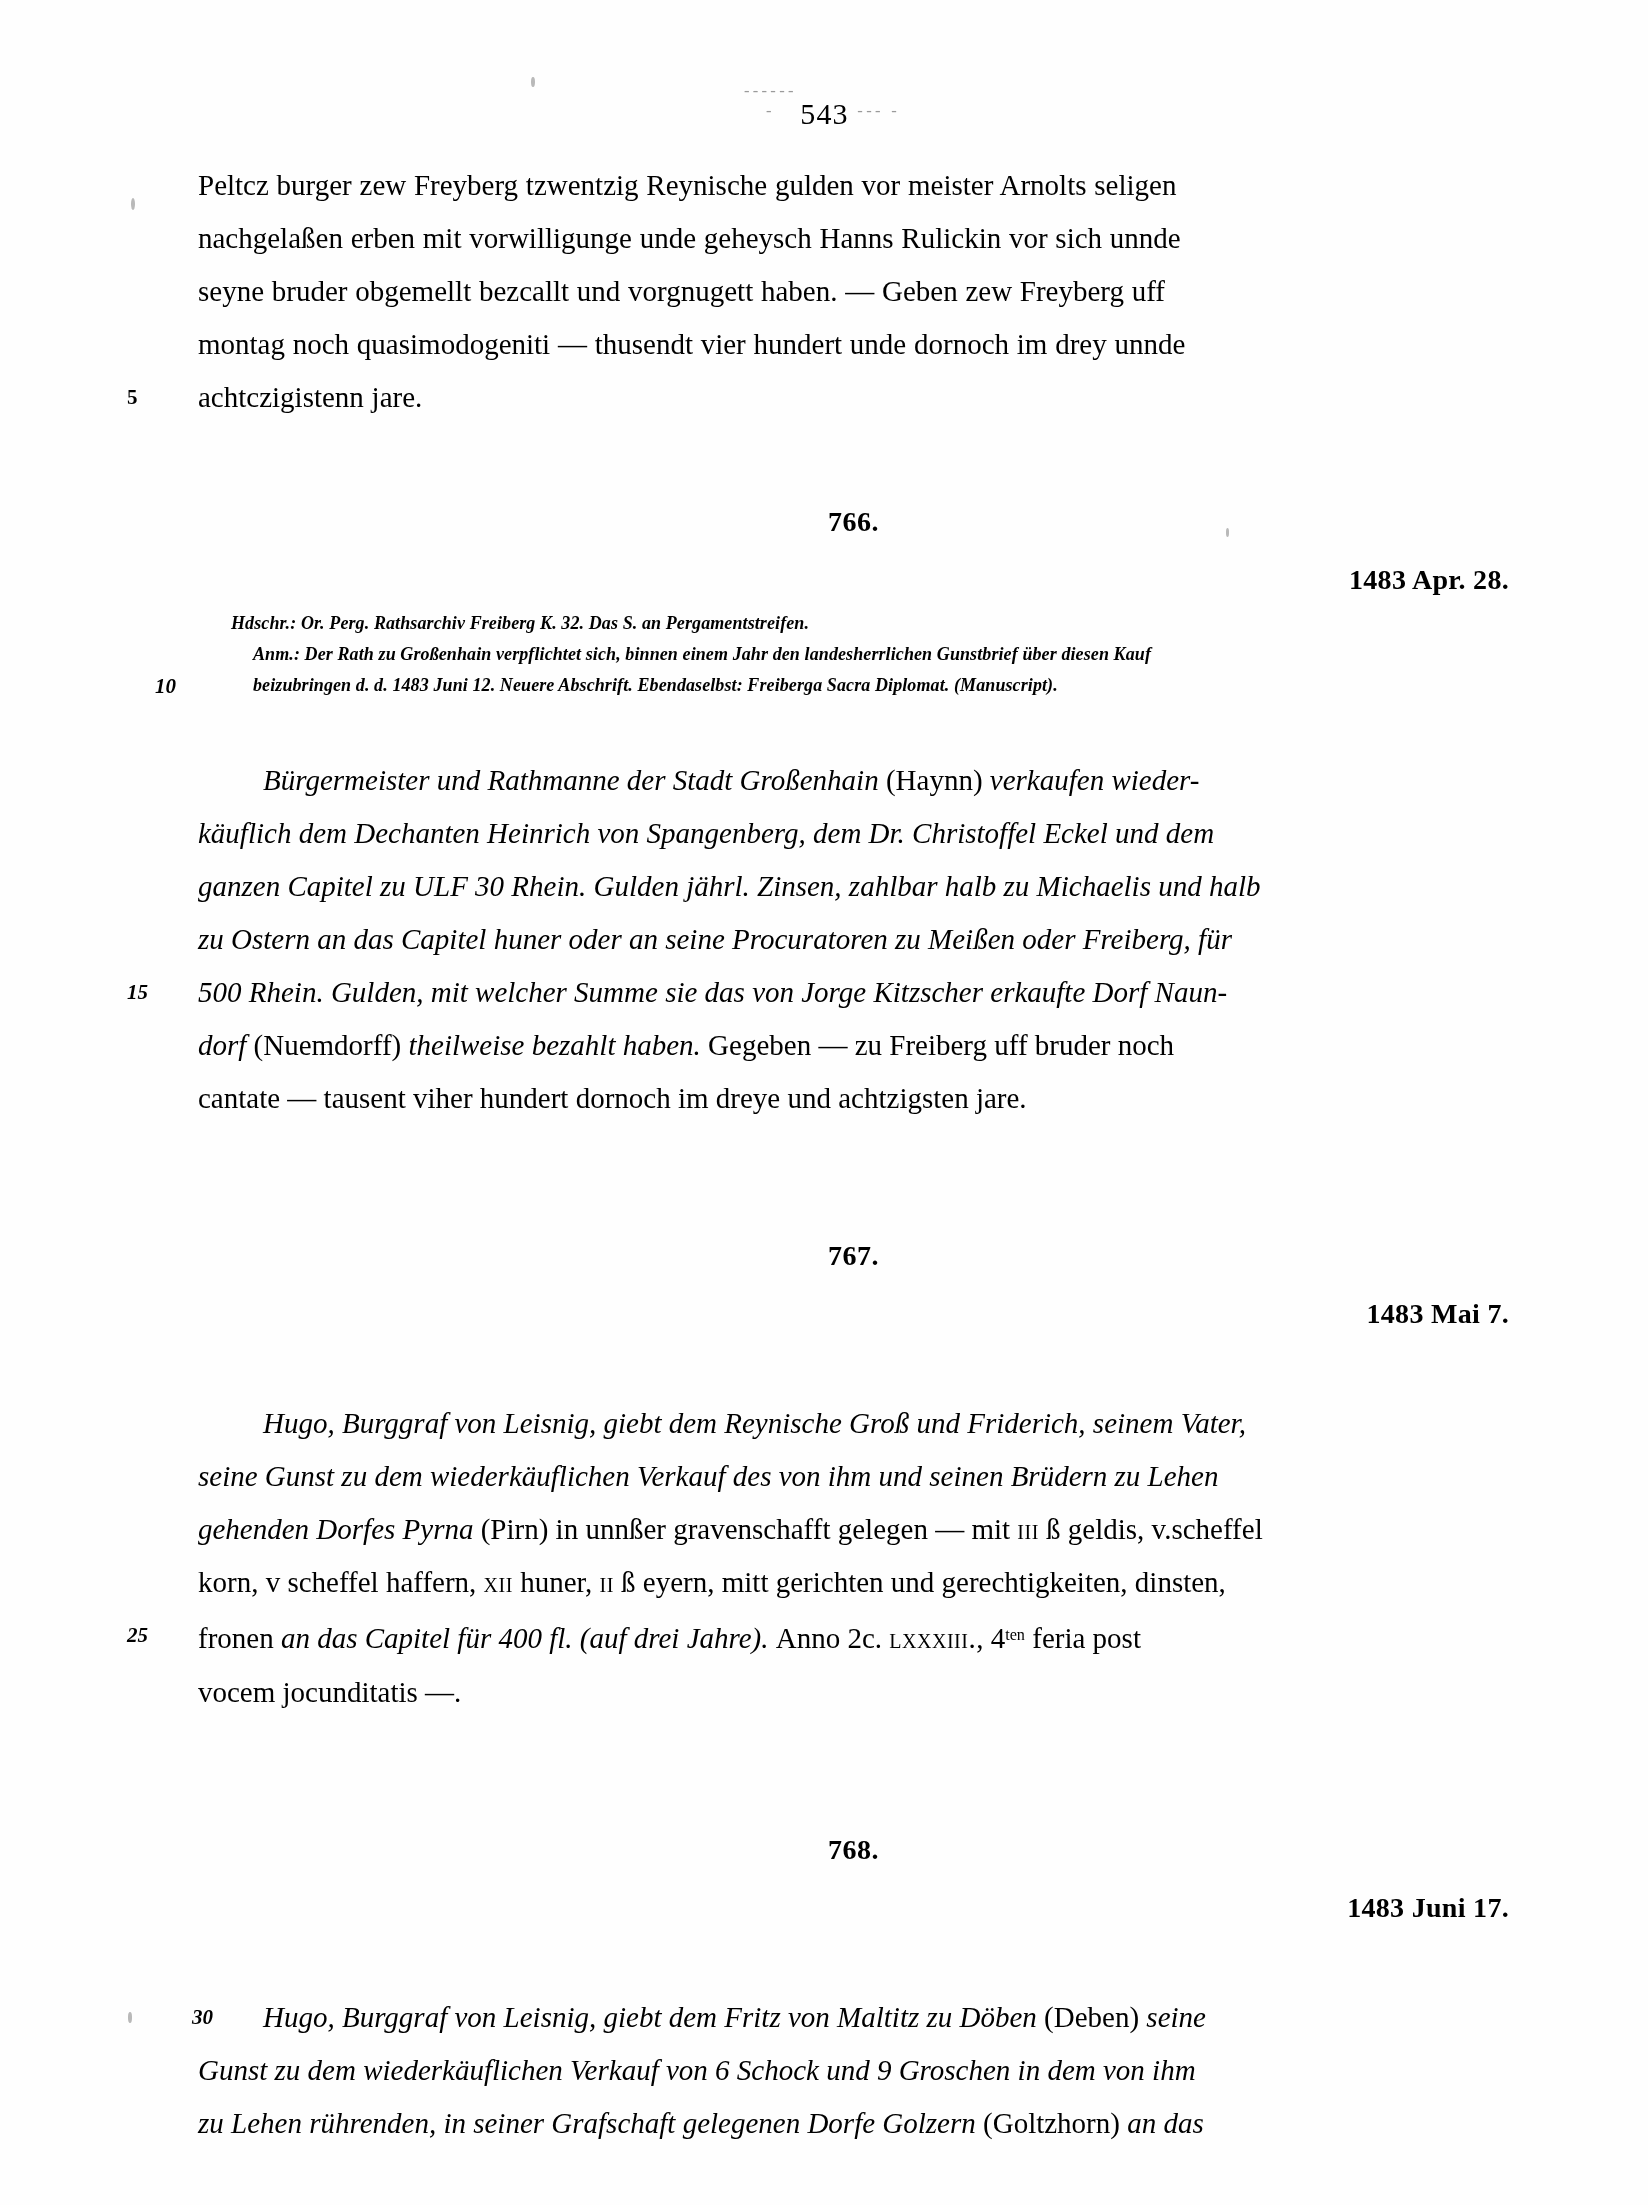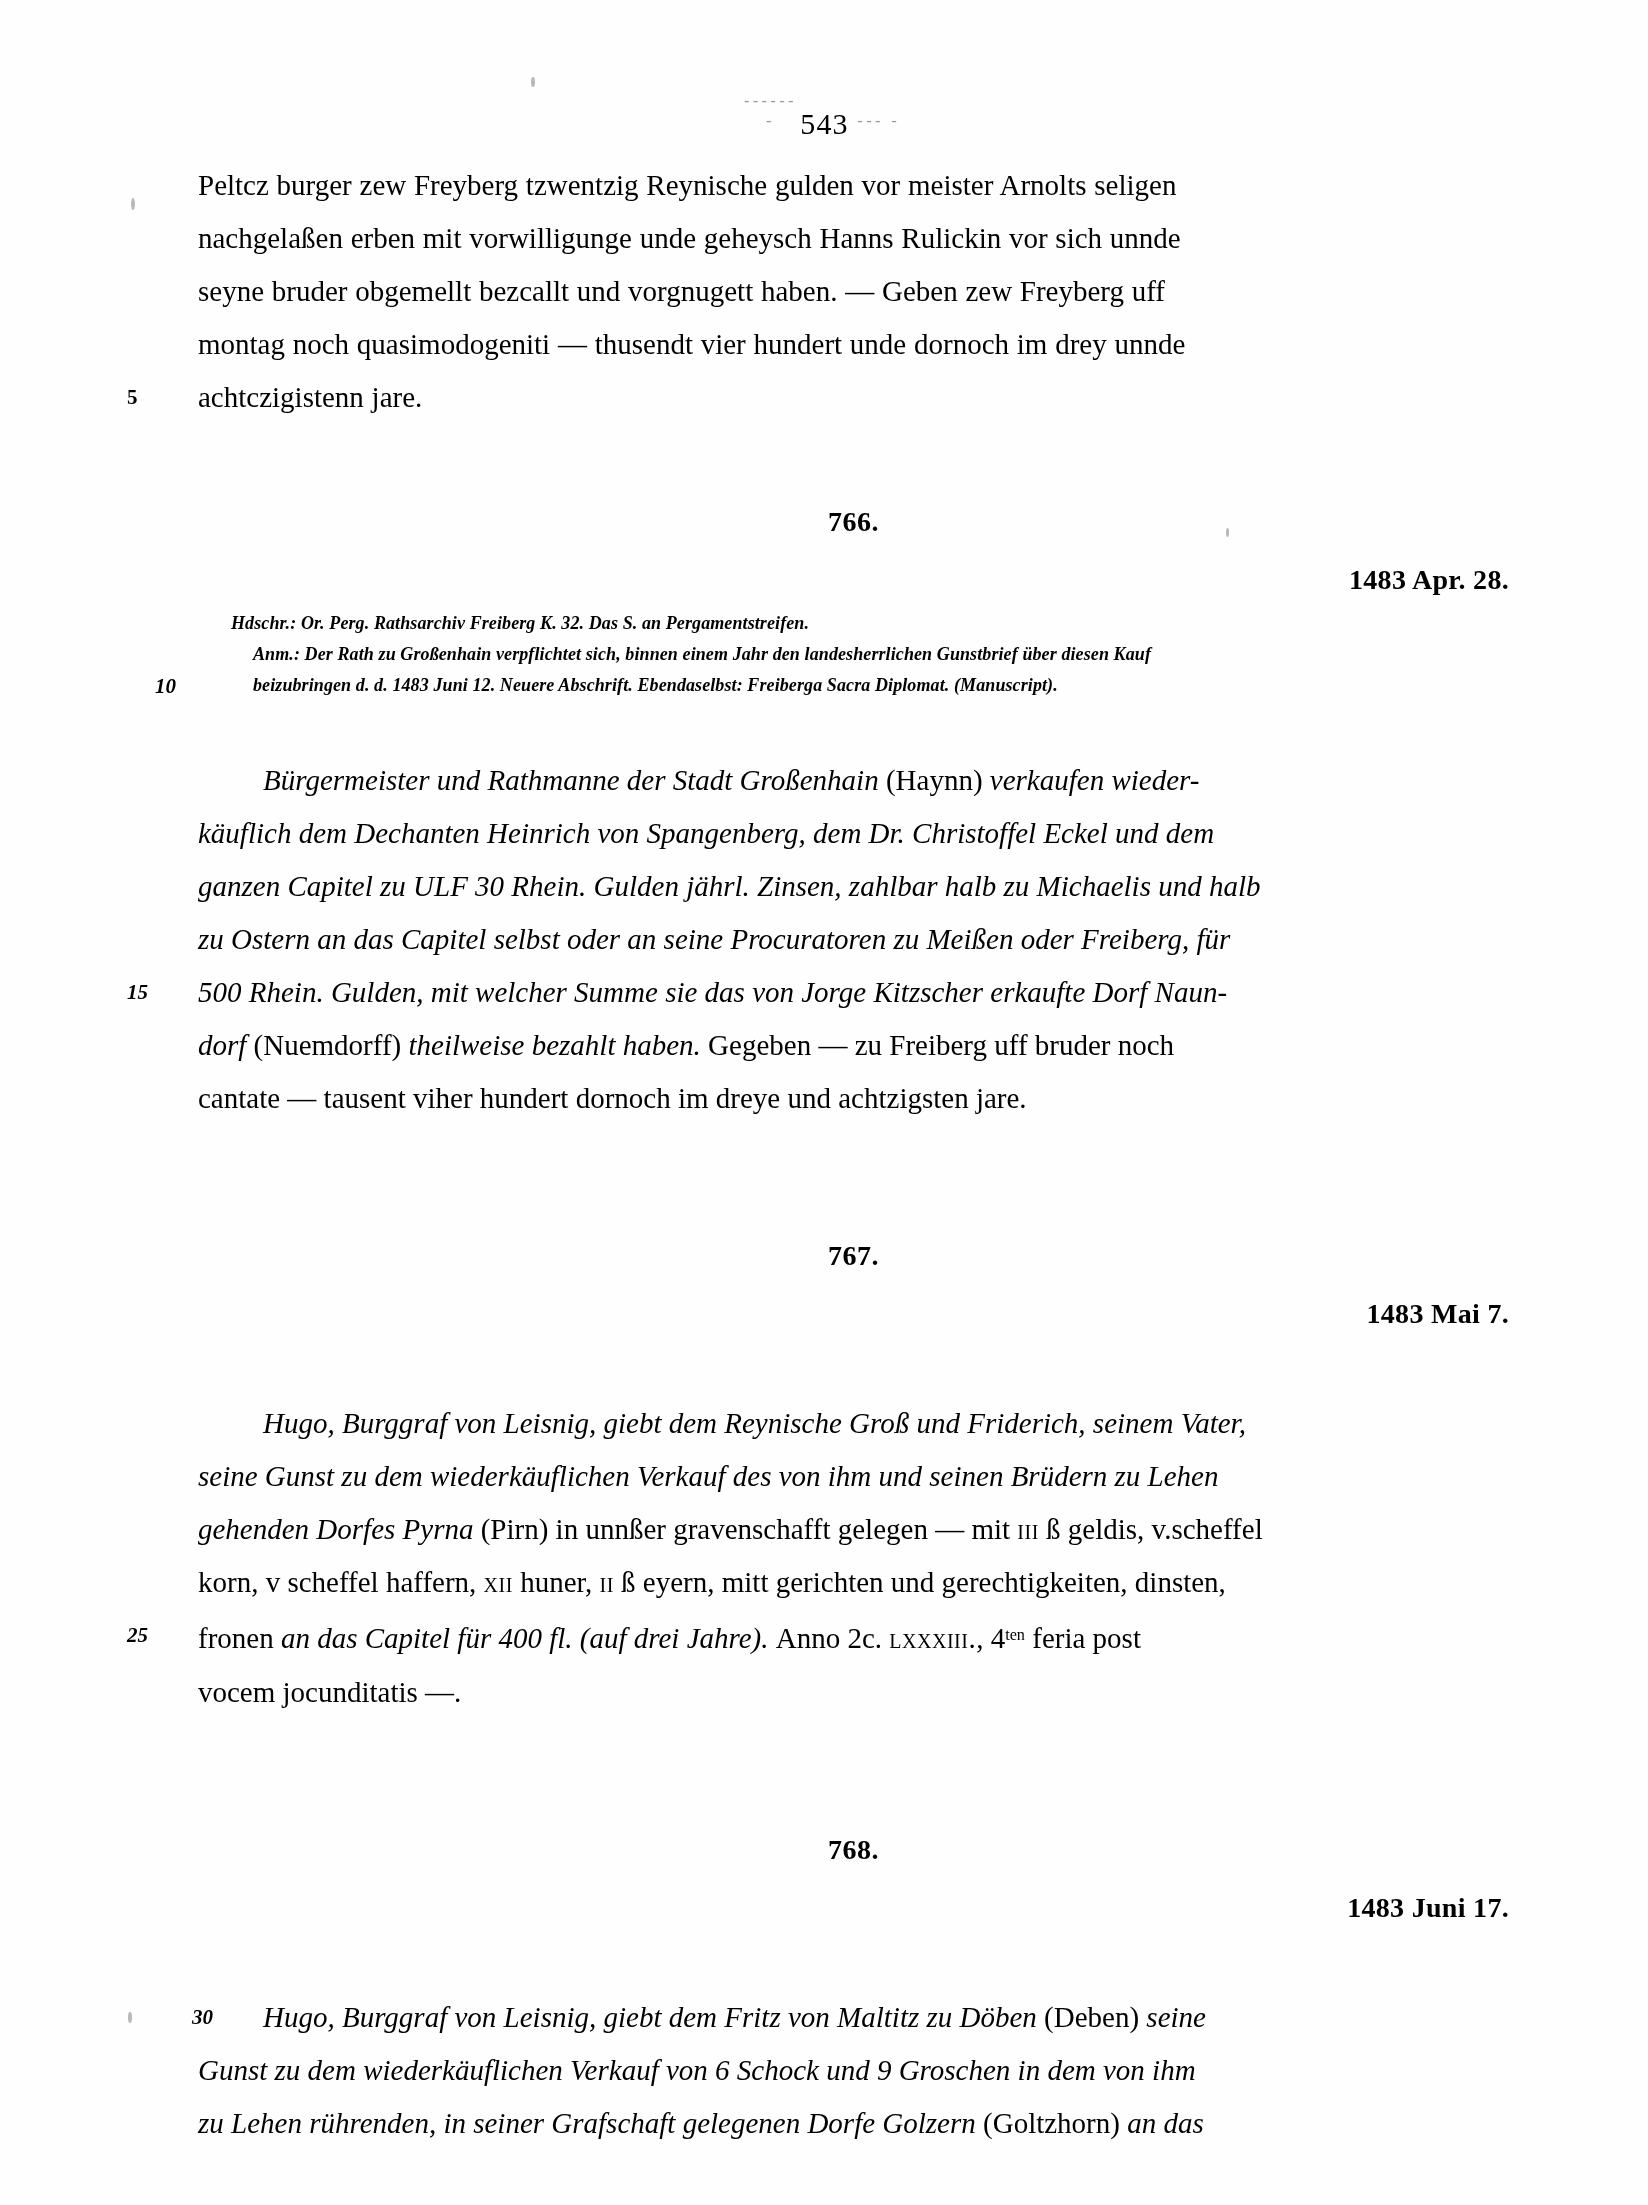--- a/index.html
+++ b/index.html
@@ -13,21 +13,21 @@
     height: 2205px;
     background: #fefefe;
     font-family: "Liberation Serif", "DejaVu Serif", serif;
     color: #000000;
     overflow: hidden;
   }
 
   
   .folio {
     position: absolute;
-    top: 91px;
+    top: 81px;
     left: 0;
     width: 1649px;
     text-align: center;
     font-size: 30px;
     letter-spacing: 1.1px;
   }
   .folio .rule-left,
   .folio .rule-right {
     display: inline-block;
     width: 60px;
@@ -166,21 +166,21 @@
         <span class="lineno" style="top:1.1px;">10</span>
         <span>beizubringen d. d. 1483 Juni 12.   Neuere Abschrift.   Ebendaselbst: Freiberga Sacra Diplomat. (Manuscript).</span>
       </div>
 
       <div class="gap-md"></div>
 
       <div id="regest-0">
           <div class="italicblk indent" style="position: relative;"><span class="ital">Bürgermeister und Rathmanne der Stadt Großenhain </span><span class="rom">(Haynn) </span><span class="ital">verkaufen wieder-</span></div>
           <div class="italicblk" style="position: relative;"><span class="ital">käuflich dem Dechanten Heinrich von Spangenberg, dem Dr. Christoffel Eckel und dem</span></div>
           <div class="italicblk" style="position: relative;"><span class="ital">ganzen Capitel zu ULF 30 Rhein. Gulden jährl. Zinsen, zahlbar halb zu Michaelis und halb</span></div>
-          <div class="italicblk" style="position: relative;"><span class="ital">zu Ostern an das Capitel selbst oder an seine Procuratoren zu Meißen oder Freiberg, für</span></div>
+          <div class="italicblk" style="position: relative;"><span class="ital">zu Ostern an das Capitel huner oder an seine Procuratoren zu Meißen oder Freiberg, für</span></div>
           <div class="italicblk" style="position: relative;"><span class="lineno">15</span><span class="ital">500 Rhein. Gulden, mit welcher Summe sie das von Jorge Kitzscher erkaufte Dorf Naun-</span></div>
           <div class="italicblk" style="position: relative;"><span class="ital">dorf </span><span class="rom">(Nuemdorff) </span><span class="ital">theilweise bezahlt haben. </span><span class="rom">  Gegeben — zu Freiberg uff bruder noch</span></div>
           <div class="italicblk" style="position: relative;"><span class="rom">cantate — tausent viher hundert dornoch im dreye und achtzigsten jare.</span></div>
         </div>
     </div>
 
     <div class="gap-xl"></div>
 
     <div class="blk">
       <div class="secnum">767.</div>

